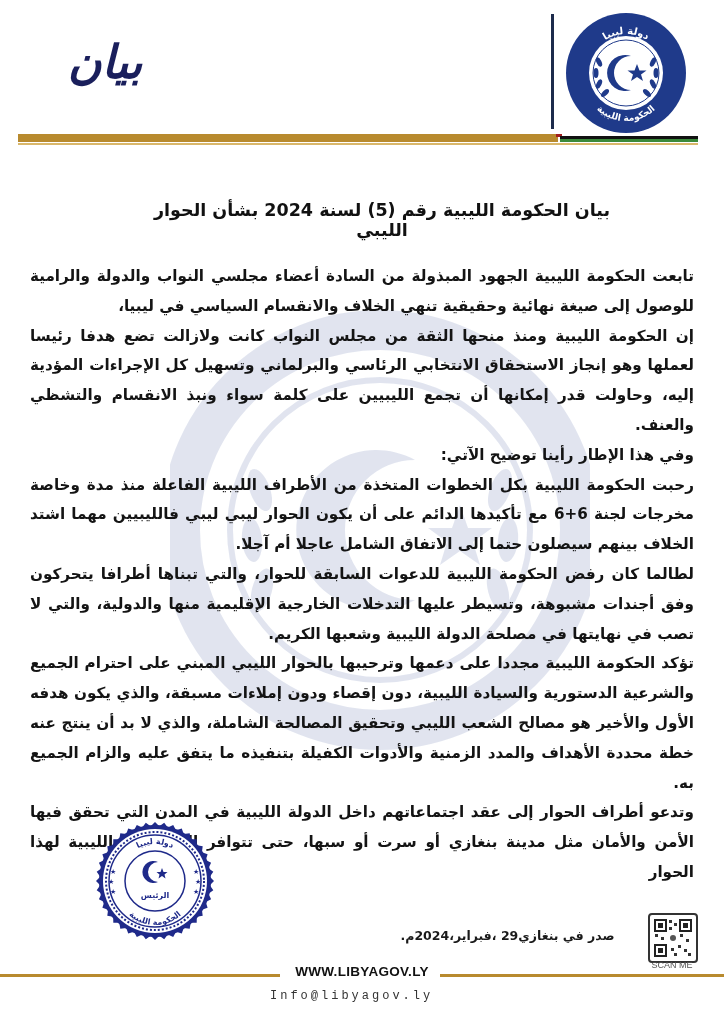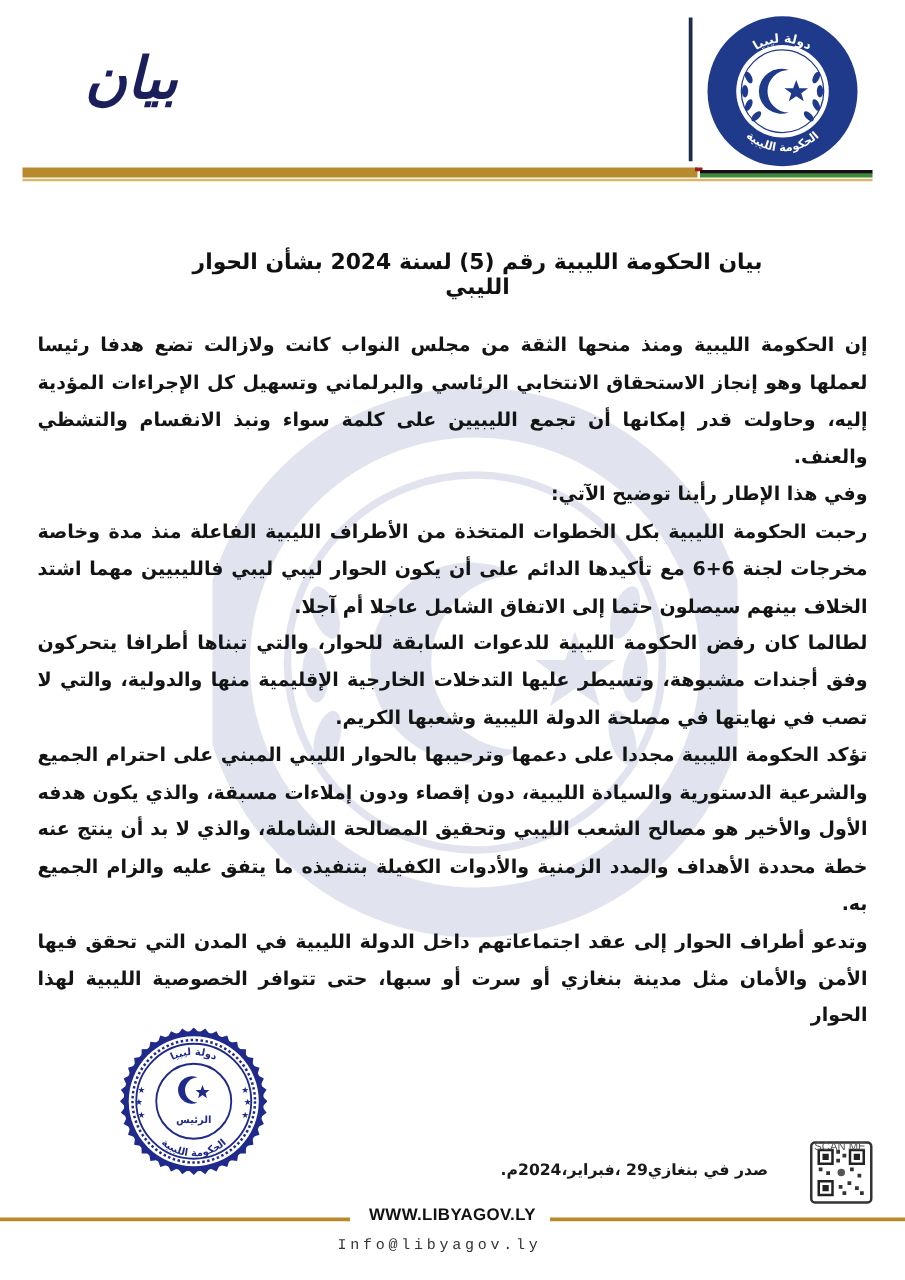--- a/index.html
+++ b/index.html
@@ -44,21 +44,21 @@
   .closing .l1 { font-size: 13px; line-height: 23px; }
   .closing .l2 { font-size: 13px; line-height: 23px; }
   .closing .sig-name { font-size: 13.5px; line-height: 26px; margin-top: 10px; }
   .closing .sig-title { font-size: 16px; line-height: 28px; }
 
   .stamp { position: absolute; left: 96px; top: 822px; width: 118px; height: 118px; }
 
   .issued { position: absolute; left: 380px; top: 928px; width: 255px; text-align: center; direction: rtl;
             font-family: "DejaVu Sans", sans-serif; font-weight: bold; font-size: 12.5px; color: #1a1a1a; }
   .qr-box { position: absolute; left: 648px; top: 913px; width: 46px; height: 46px; border: 2px solid #333; border-radius: 4px; background: #fff; }
-  .qr-label { position: absolute; left: 640px; top: 912px; width: 64px; text-align: center; font-family: "Liberation Sans", sans-serif; font-size: 9px; color: #555; }
+  .qr-label { position: absolute; left: 640px; top: 960px; width: 64px; text-align: center; font-family: "Liberation Sans", sans-serif; font-size: 9px; color: #555; }
 
   
   .footer-line { position: absolute; top: 974px; height: 3px; background: #b88a2e; }
   .footer-url { position: absolute; left: 270px; width: 184px; top: 964px; text-align: center;
                 font-family: "Liberation Sans", sans-serif; font-weight: bold; font-size: 13.5px; color: #111; letter-spacing: 0.3px; }
   .footer-email { position: absolute; left: 270px; width: 184px; top: 989px; text-align: left;
                   font-family: "Liberation Mono", monospace; font-size: 12px; color: #333; letter-spacing: 3px; }
 </style>
 </head>
 <body>
@@ -118,20 +118,21 @@
     <div class="gold"></div>
     <div class="gold2"></div>
     <div class="red"></div>
     <div class="black"></div>
     <div class="green"></div>
   </div>
 
   <div class="title">بيان الحكومة الليبية رقم (5) لسنة 2024 بشأن الحوار الليبي</div>
 
   <div class="body-text">
+    <p>تابعت الحكومة الليبية الجهود المبذولة من السادة أعضاء مجلسي النواب والدولة والرامية للوصول إلى صيغة نهائية وحقيقية تنهي الخلاف والانقسام السياسي في ليبيا،</p>
     <p>إن الحكومة الليبية ومنذ منحها الثقة من مجلس النواب كانت ولازالت تضع هدفا رئيسا لعملها وهو إنجاز الاستحقاق الانتخابي الرئاسي والبرلماني وتسهيل كل الإجراءات المؤدية إليه، وحاولت قدر إمكانها أن تجمع الليبيين على كلمة سواء ونبذ الانقسام والتشظي والعنف.</p>
     <p>وفي هذا الإطار رأينا توضيح الآتي:</p>
     <p>رحبت الحكومة الليبية بكل الخطوات المتخذة من الأطراف الليبية الفاعلة منذ مدة وخاصة مخرجات لجنة 6+6 مع تأكيدها الدائم على أن يكون الحوار ليبي ليبي فالليبيين مهما اشتد الخلاف بينهم سيصلون حتما إلى الاتفاق الشامل عاجلا أم آجلا.</p>
     <p>لطالما كان رفض الحكومة الليبية للدعوات السابقة للحوار، والتي تبناها أطرافا يتحركون وفق أجندات مشبوهة، وتسيطر عليها التدخلات الخارجية الإقليمية منها والدولية، والتي لا تصب في نهايتها في مصلحة الدولة الليبية وشعبها الكريم.</p>
     <p>تؤكد الحكومة الليبية مجددا على دعمها وترحيبها بالحوار الليبي المبني على احترام الجميع والشرعية الدستورية والسيادة الليبية، دون إقصاء ودون إملاءات مسبقة، والذي يكون هدفه الأول والأخير هو مصالح الشعب الليبي وتحقيق المصالحة الشاملة، والذي لا بد أن ينتج عنه خطة محددة الأهداف والمدد الزمنية والأدوات الكفيلة بتنفيذه ما يتفق عليه والزام الجميع به.</p>
     <p>وتدعو أطراف الحوار إلى عقد اجتماعاتهم داخل الدولة الليبية في المدن التي تحقق فيها الأمن والأمان مثل مدينة بنغازي أو سرت أو سبها، حتى تتوافر الخصوصية الليبية لهذا الحوار</p>
   </div>
 
 
   <svg class="stamp" viewBox="0 0 118 118">

